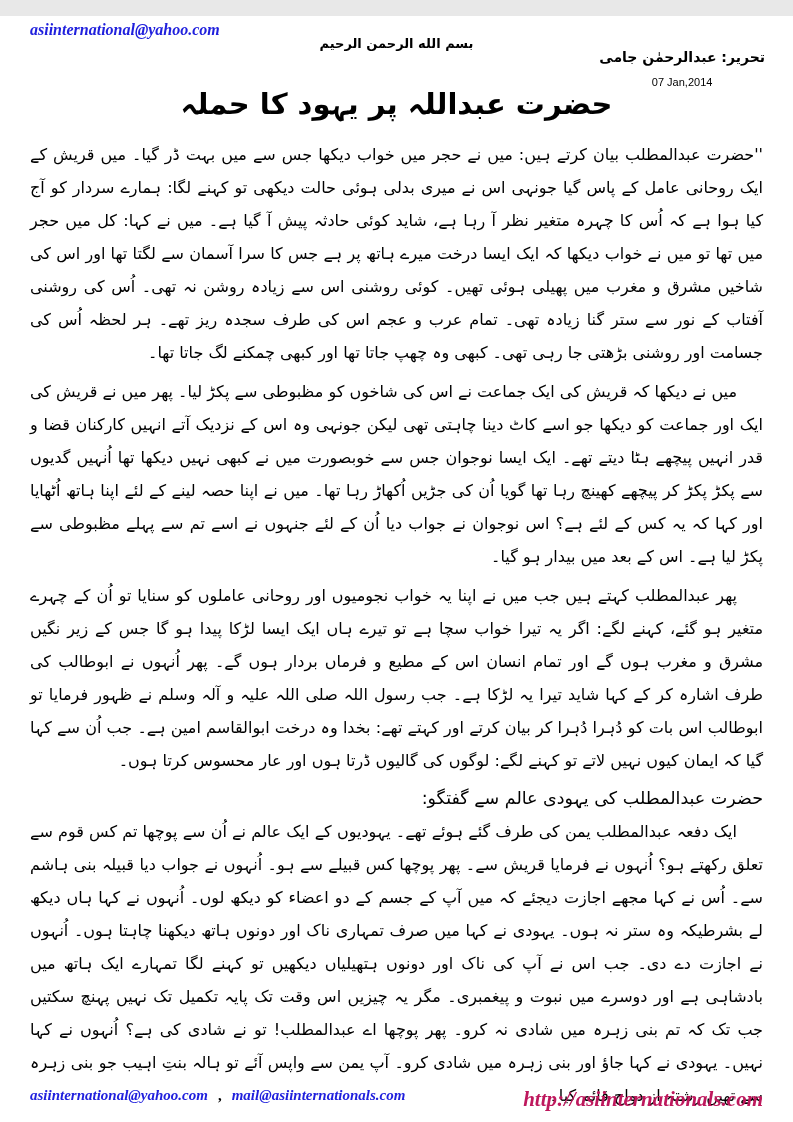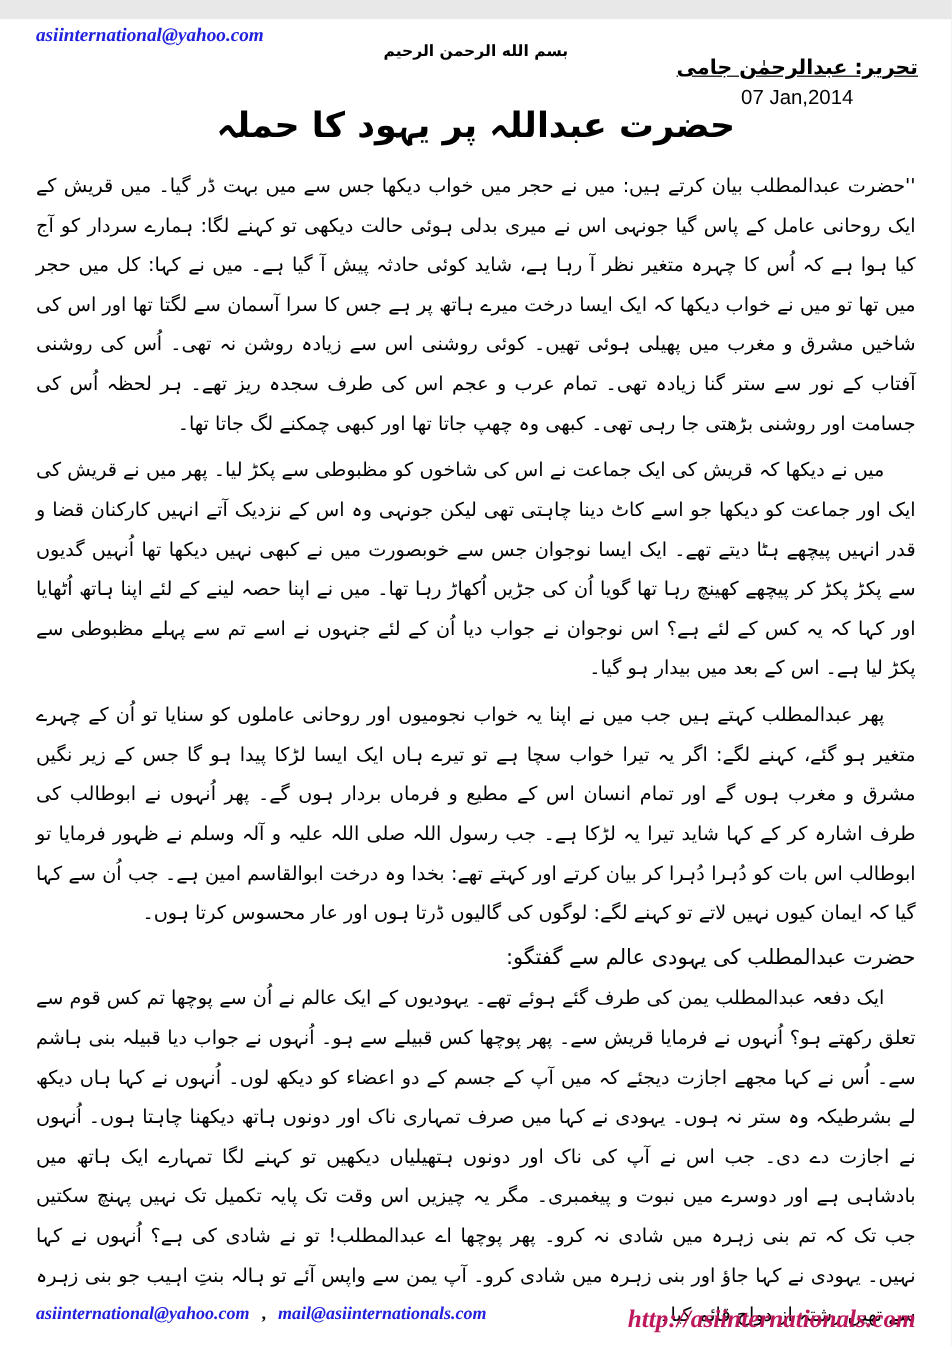--- a/index.html
+++ b/index.html
@@ -24,28 +24,27 @@
     position:absolute;left:0;right:0;top:20px;
     text-align:center;
     font-size:13px;font-weight:bold;
     direction:rtl;
   }
   .byline-block{
     position:absolute;right:28px;top:28px;
     text-align:right;direction:rtl;
   }
   .byline{
-    font-size:17px;font-weight:bold;
+    font-size:14px;font-weight:bold;
     line-height:26px;
-    text-decoration:underline;
   }
   .date{
     direction:ltr;
     font-family:"Liberation Sans","DejaVu Sans",sans-serif;
-    font-size:17px;
+    font-size:11px;
     text-align:center;
     line-height:24px;
   }
   .doc-title{
     position:absolute;left:0;right:0;top:52px;
     text-align:center;direction:rtl;
     font-size:29px;font-weight:bold;
     letter-spacing:0px;
   }
   

